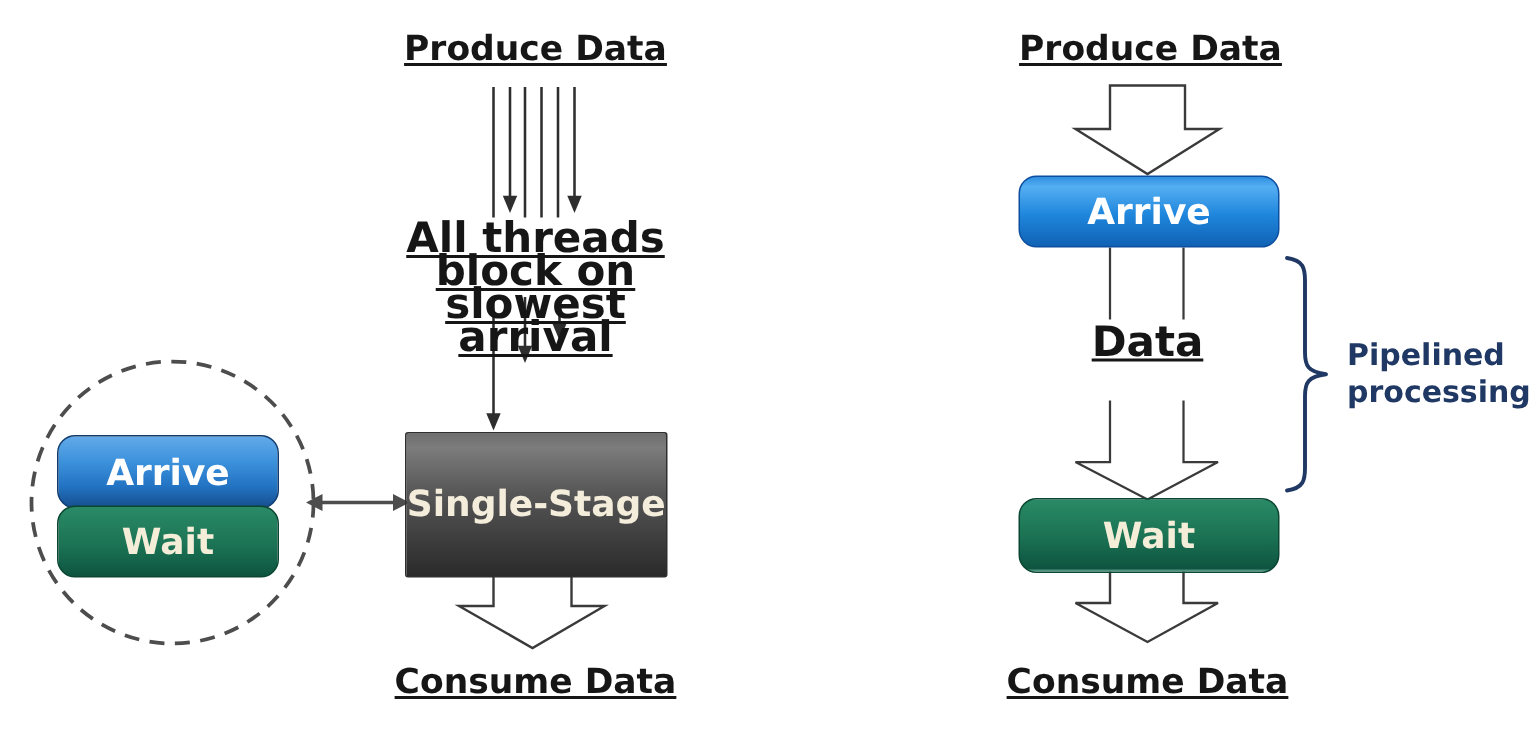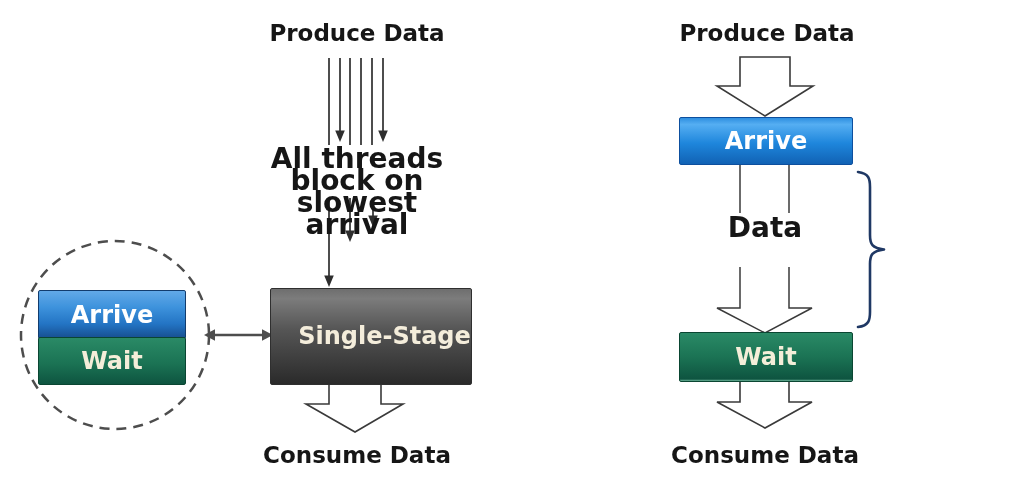--- a/index.html
+++ b/index.html
@@ -1,26 +1,26 @@
 <!DOCTYPE html>
 <html><head>
 <meta charset="utf-8">
 <style>
   html,body{margin:0;padding:0;background:#ffffff;}
   .canvas{
     position:relative;width:1024px;height:488px;background:#ffffff;
     font-family:"DejaVu Sans","Liberation Sans",sans-serif;overflow:hidden;
   }
   .linework{position:absolute;left:0;top:0;z-index:1;}
-  .label{position:absolute;z-index:2;color:#161616;text-align:center;}
+  .label{position:absolute;z-index:2;color:#161616;text-align:center;text-decoration:underline;}
   .title{font-size:23px;font-weight:bold;letter-spacing:0px;}
   .note{font-size:28px;font-weight:bold;line-height:22px;}
   .bar{
     position:absolute;z-index:2;display:flex;align-items:center;justify-content:center;
-    font-size:24px;font-weight:bold;border-radius:2px;
+    font-size:24px;font-weight:bold;border-radius:12px;
   }
   .bar-blue-left{
     background:linear-gradient(180deg,#62a9e8 0%,#3d92dc 35%,#2374c4 70%,#174f90 100%);
     border:1px solid #123c6e;color:#ffffff;
   }
   .bar-green-left{
     background:linear-gradient(180deg,#2a8a66 0%,#1b7354 55%,#0e5440 100%);
     border:1px solid #0a4632;color:#f4eed9;
   }
   .bar-blue-right{
@@ -29,21 +29,21 @@
   }
   .bar-green-right{
     background:linear-gradient(180deg,#2a8a66 0%,#1b7354 50%,#0e5440 96%,#6fb79d 100%);
     border:1px solid #0a4632;color:#f4eed9;
   }
   .barrier-box{
     position:absolute;z-index:2;left:270px;top:288px;width:173px;height:95px;
     display:flex;flex-direction:column;align-items:center;justify-content:center;
     background:linear-gradient(180deg,#6e6e6e 0%,#7c7c7c 10%,#565656 42%,#2a2a2a 100%);
     border:1px solid #2f2f2f;border-radius:2px;
-    color:#f4eddb;font-size:24px;font-weight:bold;line-height:29px;text-align:center;padding-left:27px;
+    color:#f4eddb;font-size:24px;font-weight:bold;line-height:29px;text-align:center;
   }
   .annotation{
     position:absolute;z-index:2;left:898px;top:224px;
     color:#1f3864;font-size:20px;font-weight:bold;line-height:25px;text-align:left;
   }
 </style>
 </head>
 <body>
 
 <div class="canvas">
@@ -124,14 +124,18 @@
   <div class="label note" style="left:665px;top:217px;width:200px;">
     <div>Data</div>
   </div>
 
   <div class="bar bar-green-right" style="left:679px;top:332px;width:172px;height:48px;">
     <span>Wait</span>
   </div>
 
   <div class="label title" style="left:665px;top:442px;width:200px;">Consume Data</div>
 
+  <div class="annotation">
+    <div>Pipelined</div>
+    <div>processing</div>
+  </div>
 
 </div>
 
 </body></html>

